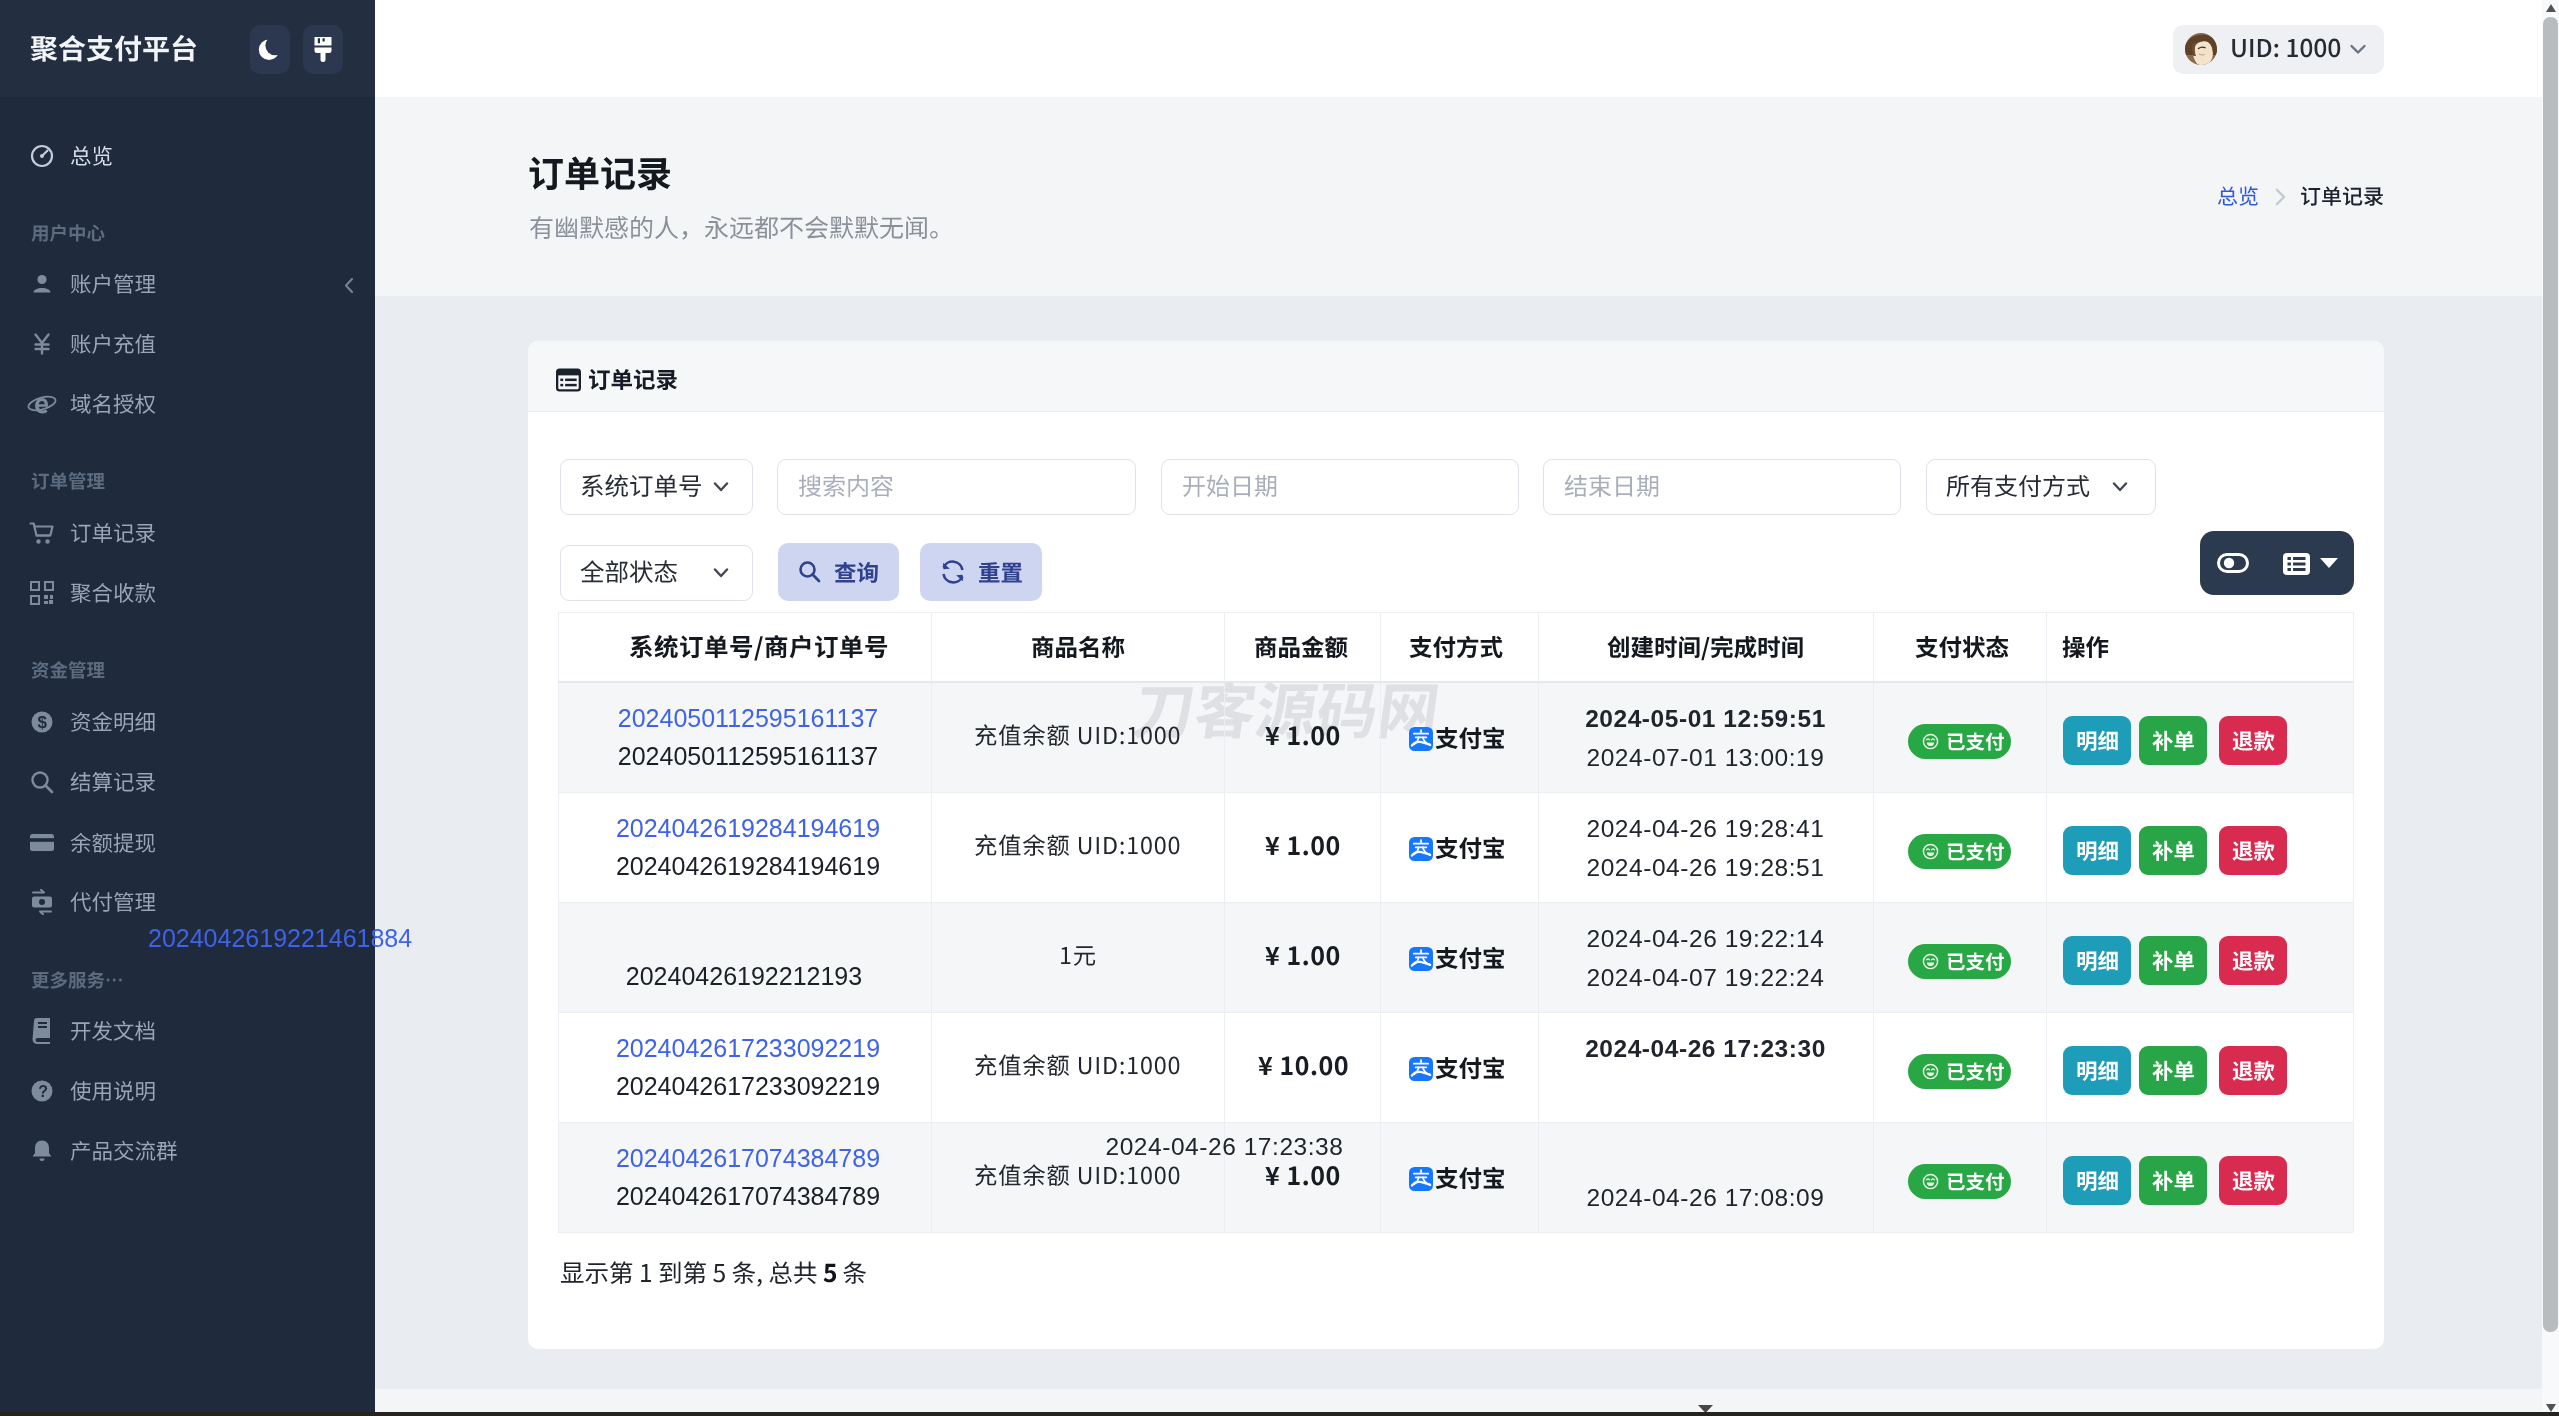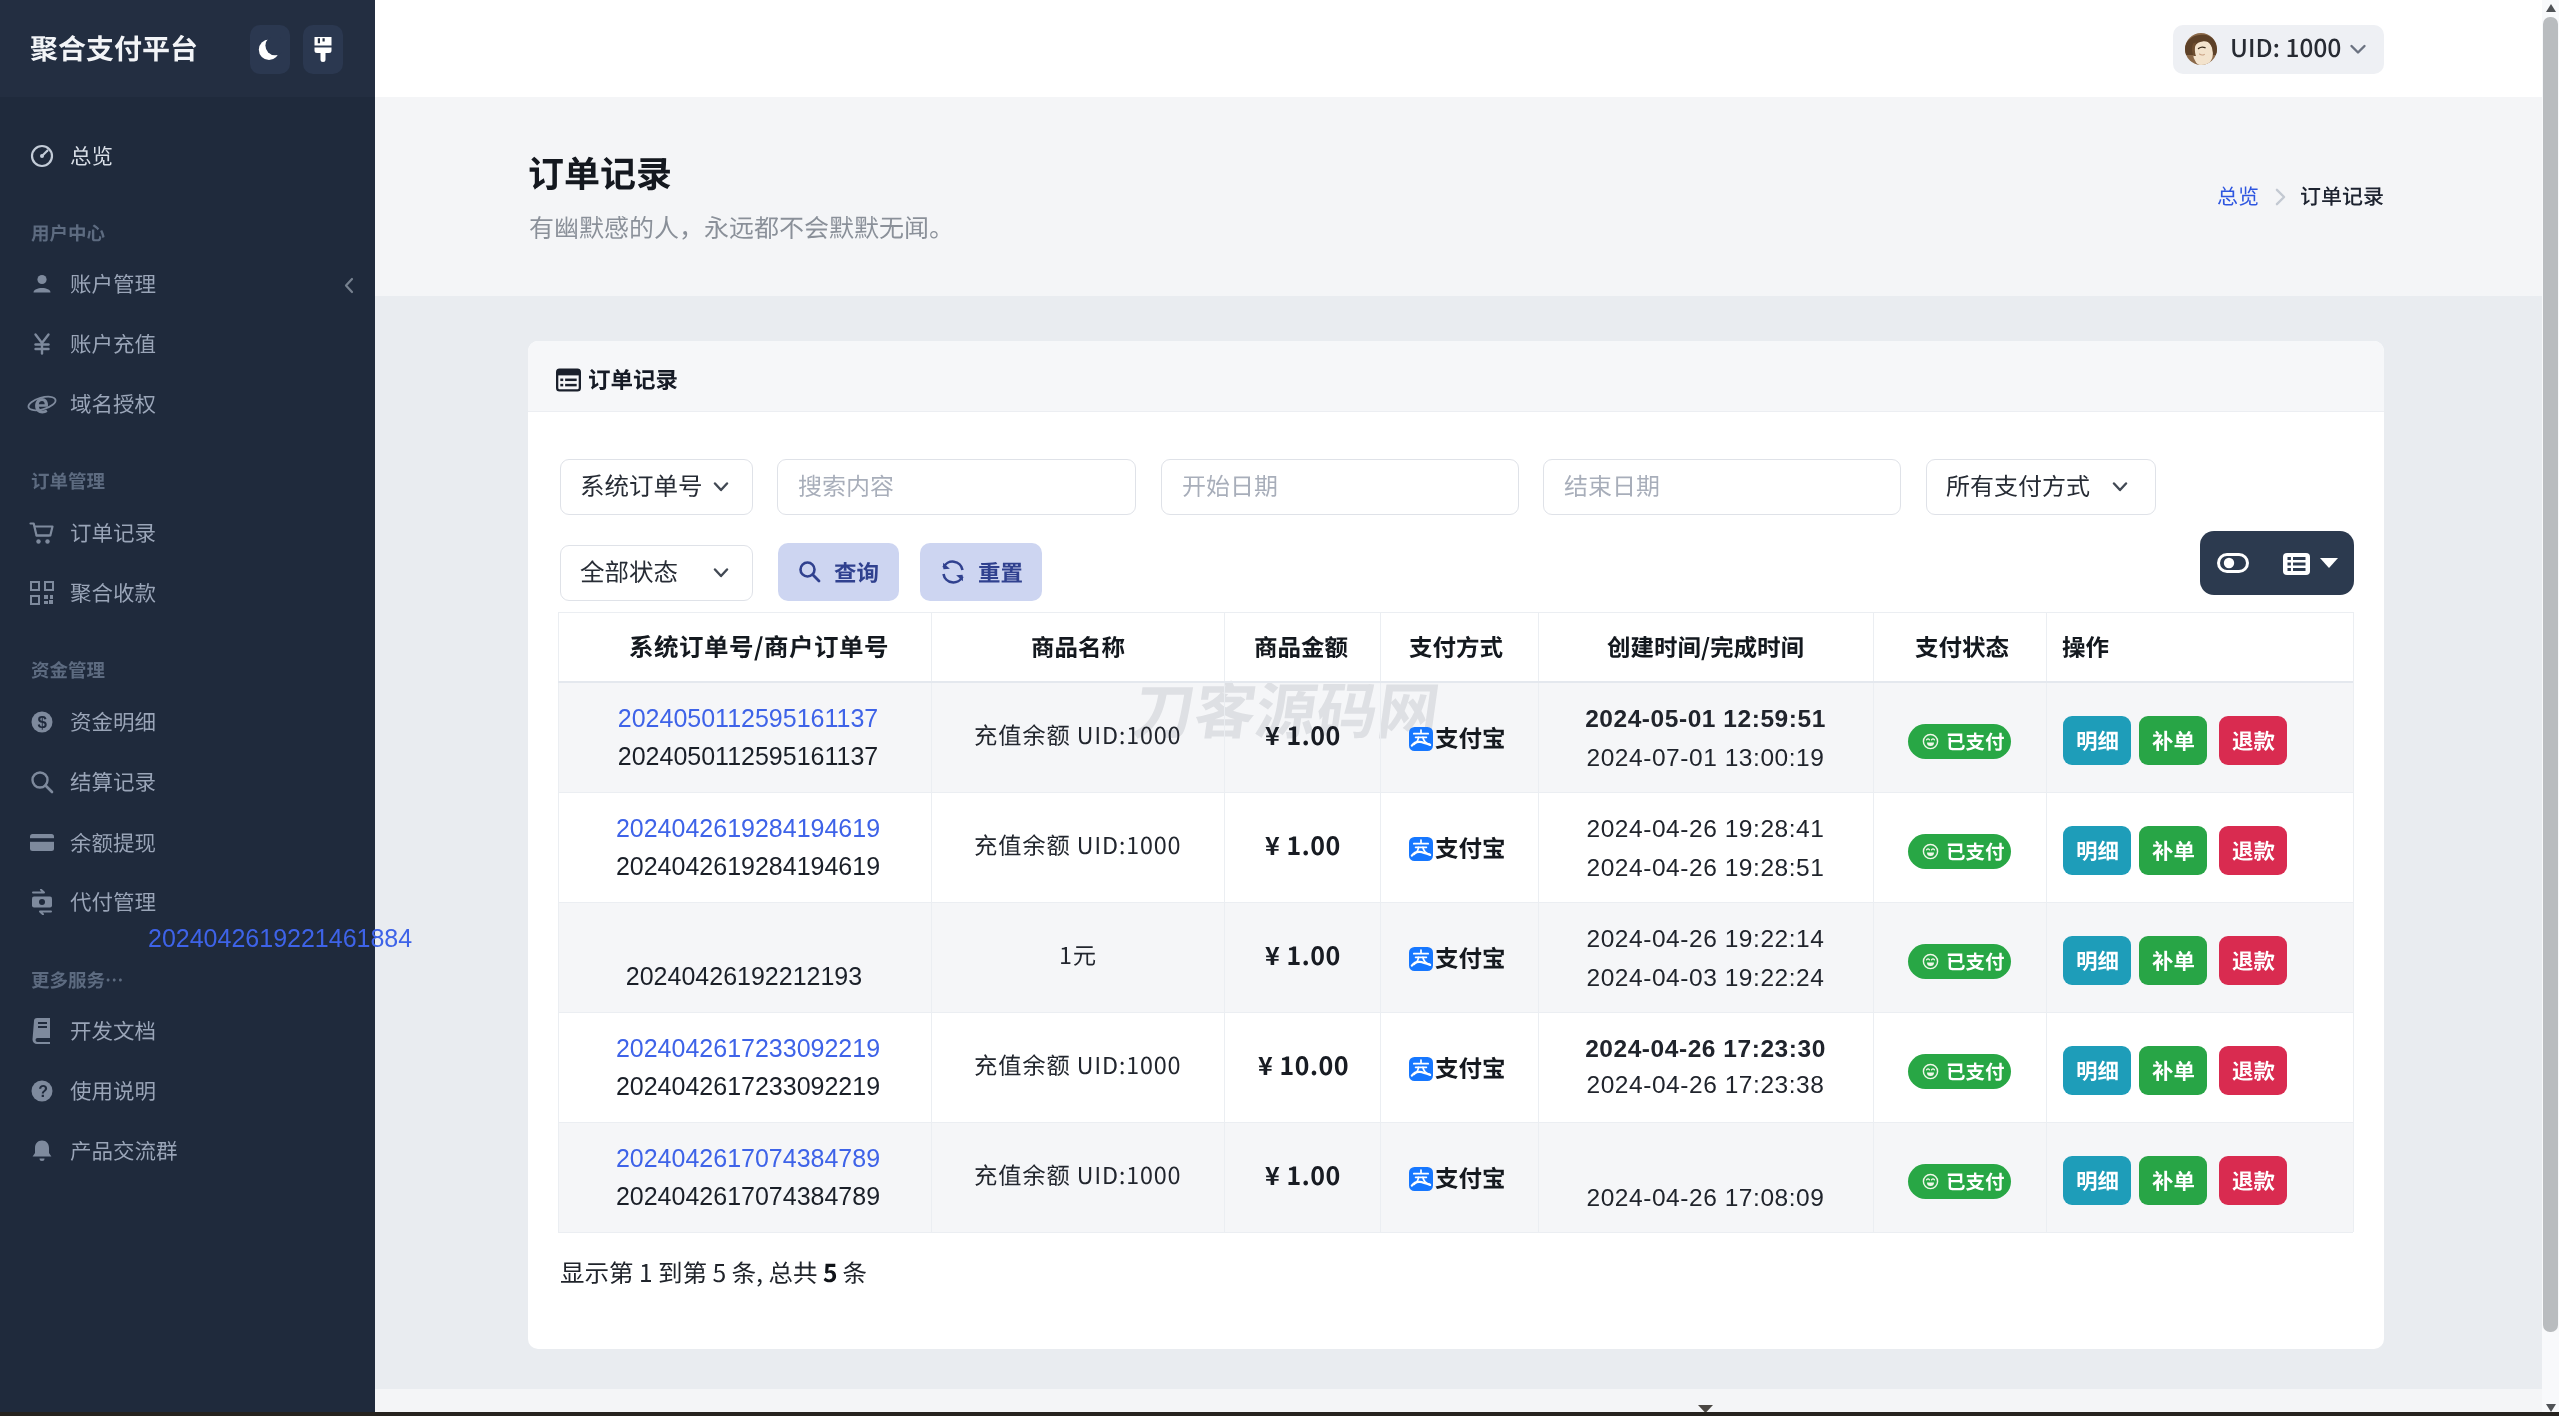--- a/index.html
+++ b/index.html
@@ -433,21 +433,21 @@
         <path d="M6.6 10.3 H17.4"></path>
 <path d="M9.5 10.3 C9.3 13 7.8 15.4 5.2 17.4"></path>
 <path d="M13.9 10.3 C14.4 13.5 16.9 16.2 20.9 17.4"></path>
       </g>
 <path d="M2.8 18.7 C7.2 12.4 13.8 15.0 21.2 18.0" stroke="#fff" stroke-width="2.1" fill="none" stroke-linecap="round"></path>
     </svg>
 <svg class="t" style="left:1435.0px;top:966.5px" width="1" height="1">
       <path fill="#15191F" d="M10.2 -20.0V-16.9H1.6V-14.1H10.2V-11.3H2.8V-8.6H5.9L4.6 -8.1C5.8 -6.0 7.2 -4.2 9.0 -2.7C6.6 -1.7 3.7 -1.0 0.5 -0.6C1.1 0.0 1.8 1.4 2.0 2.1C5.6 1.5 8.9 0.6 11.7 -0.9C14.3 0.5 17.3 1.4 21.0 1.9C21.4 1.1 22.2 -0.2 22.8 -0.8C19.7 -1.2 16.9 -1.8 14.7 -2.7C17.1 -4.6 19.0 -7.1 20.3 -10.3L18.3 -11.4L17.8 -11.3H13.1V-14.1H21.8V-16.9H13.1V-20.0ZM7.6 -8.6H16.1C15.1 -6.8 13.7 -5.3 11.9 -4.2C10.0 -5.4 8.6 -6.8 7.6 -8.6Z M32.8 -9.2C33.8 -7.4 35.2 -5.0 35.8 -3.5L38.5 -4.9C37.8 -6.3 36.4 -8.6 35.3 -10.3ZM40.7 -19.7V-14.9H31.7V-12.0H40.7V-1.3C40.7 -0.8 40.5 -0.6 39.9 -0.6C39.4 -0.6 37.3 -0.6 35.5 -0.7C35.9 0.1 36.4 1.3 36.5 2.1C39.2 2.2 40.9 2.1 42.1 1.7C43.2 1.2 43.6 0.5 43.6 -1.3V-12.0H46.2V-14.9H43.6V-19.7ZM29.8 -19.8C28.5 -16.4 26.4 -13.0 24.1 -10.8C24.6 -10.1 25.5 -8.6 25.8 -7.9C26.3 -8.4 26.9 -9.1 27.4 -9.8V2.1H30.3V-14.2C31.2 -15.7 31.9 -17.4 32.5 -19.0Z M56.7 -19.6 57.6 -17.3H48.7V-11.7H50.8V-9.9H57.2V-7.3H51.6V-4.7H57.2V-1.2H48.7V1.4H68.8V-1.2H65.3L66.5 -2.1C65.9 -2.8 64.8 -3.9 63.8 -4.7H66.1V-7.3H60.2V-9.9H66.7V-11.7H68.8V-17.3H60.8C60.4 -18.2 60.0 -19.3 59.5 -20.2ZM61.3 -3.8C62.1 -3.0 63.1 -2.0 63.8 -1.2H60.2V-4.7H62.7ZM51.5 -12.5V-14.7H65.8V-12.5Z"></path>
     </svg>
 <div style="position:absolute;top:927.3px;font-family:'Liberation Sans',sans-serif;font-size:24.5px;font-weight:normal;color:#20242C;line-height:1;white-space:pre;letter-spacing:0.55px;left:1105.5px;width:1200px;text-align:center;">2024-04-26 19:22:14</div>
-<div style="position:absolute;top:966.3px;font-family:'Liberation Sans',sans-serif;font-size:24.5px;font-weight:normal;color:#20242C;line-height:1;white-space:pre;letter-spacing:0.55px;left:1105.5px;width:1200px;text-align:center;">2024-04-03 19:22:24</div>
+<div style="position:absolute;top:966.3px;font-family:'Liberation Sans',sans-serif;font-size:24.5px;font-weight:normal;color:#20242C;line-height:1;white-space:pre;letter-spacing:0.55px;left:1105.5px;width:1200px;text-align:center;">2024-04-07 19:22:24</div>
 <div style="position:absolute;left:1908px;top:944.0px;width:103px;height:35px;background:#28A745;border-radius:17.5px"></div>
 <svg style="position:absolute;left:1922.0px;top:953.0px" width="17.0" height="17.0" viewBox="0 0 24 24">
       <circle cx="12" cy="12" r="10" fill="none" stroke="#EFF7E8" stroke-width="2"></circle>
       <path d="M6.5 9.5 q2 -2.2 4 0 M13.5 9.5 q2 -2.2 4 0" fill="none" stroke="#EFF7E8" stroke-width="1.8" stroke-linecap="round"></path>
       <path d="M7 13.5 h10 a5 5 0 0 1 -10 0 z" fill="#EFF7E8"></path>
     </svg>
 <svg class="t" style="left:1945.5px;top:968.5px" width="1" height="1">
       <path fill="#ffffff" d="M1.8 -15.5V-13.1H13.9V-9.0H5.0V-11.6H2.6V-2.5C2.6 0.4 3.7 1.2 7.5 1.2C8.3 1.2 13.0 1.2 14.0 1.2C17.6 1.2 18.4 0.1 18.9 -3.6C18.2 -3.7 17.1 -4.1 16.5 -4.5C16.2 -1.6 15.9 -1.1 13.9 -1.1C12.7 -1.1 8.5 -1.1 7.4 -1.1C5.3 -1.1 5.0 -1.3 5.0 -2.5V-6.7H13.9V-5.8H16.3V-15.5Z M28.0 -16.6V-14.0H20.8V-11.7H28.0V-9.4H21.8V-7.1H24.4L23.3 -6.7C24.3 -5.0 25.5 -3.5 27.0 -2.3C24.9 -1.4 22.5 -0.8 19.9 -0.5C20.4 0.0 21.0 1.1 21.2 1.8C24.1 1.3 26.9 0.5 29.2 -0.7C31.3 0.4 33.9 1.2 36.9 1.6C37.2 0.9 37.9 -0.1 38.4 -0.7C35.8 -1.0 33.6 -1.5 31.7 -2.3C33.7 -3.8 35.3 -5.9 36.3 -8.5L34.7 -9.5L34.2 -9.4H30.4V-11.7H37.6V-14.0H30.4V-16.6ZM25.8 -7.1H32.9C32.0 -5.6 30.8 -4.4 29.3 -3.5C27.8 -4.4 26.6 -5.7 25.8 -7.1Z M46.7 -7.6C47.6 -6.1 48.8 -4.1 49.2 -2.9L51.5 -4.1C50.9 -5.2 49.7 -7.2 48.8 -8.6ZM53.3 -16.3V-12.3H45.8V-10.0H53.3V-1.1C53.3 -0.7 53.1 -0.5 52.6 -0.5C52.2 -0.5 50.4 -0.5 48.9 -0.5C49.3 0.1 49.7 1.1 49.8 1.8C52.0 1.8 53.5 1.7 54.4 1.4C55.4 1.0 55.7 0.4 55.7 -1.1V-10.0H57.9V-12.3H55.7V-16.3ZM44.2 -16.5C43.1 -13.6 41.4 -10.8 39.5 -9.0C39.9 -8.4 40.6 -7.1 40.9 -6.5C41.3 -7.0 41.8 -7.5 42.3 -8.1V1.7H44.6V-11.8C45.4 -13.1 46.0 -14.4 46.5 -15.7Z"></path>
     </svg>
 <div style="position:absolute;left:2063px;top:936px;width:68px;height:49px;background:#1E9DB9;border-radius:9px"></div>
@@ -478,21 +478,21 @@
         <path d="M6.6 10.3 H17.4"></path>
 <path d="M9.5 10.3 C9.3 13 7.8 15.4 5.2 17.4"></path>
 <path d="M13.9 10.3 C14.4 13.5 16.9 16.2 20.9 17.4"></path>
       </g>
 <path d="M2.8 18.7 C7.2 12.4 13.8 15.0 21.2 18.0" stroke="#fff" stroke-width="2.1" fill="none" stroke-linecap="round"></path>
     </svg>
 <svg class="t" style="left:1435.0px;top:1076.5px" width="1" height="1">
       <path fill="#15191F" d="M10.2 -20.0V-16.9H1.6V-14.1H10.2V-11.3H2.8V-8.6H5.9L4.6 -8.1C5.8 -6.0 7.2 -4.2 9.0 -2.7C6.6 -1.7 3.7 -1.0 0.5 -0.6C1.1 0.0 1.8 1.4 2.0 2.1C5.6 1.5 8.9 0.6 11.7 -0.9C14.3 0.5 17.3 1.4 21.0 1.9C21.4 1.1 22.2 -0.2 22.8 -0.8C19.7 -1.2 16.9 -1.8 14.7 -2.7C17.1 -4.6 19.0 -7.1 20.3 -10.3L18.3 -11.4L17.8 -11.3H13.1V-14.1H21.8V-16.9H13.1V-20.0ZM7.6 -8.6H16.1C15.1 -6.8 13.7 -5.3 11.9 -4.2C10.0 -5.4 8.6 -6.8 7.6 -8.6Z M32.8 -9.2C33.8 -7.4 35.2 -5.0 35.8 -3.5L38.5 -4.9C37.8 -6.3 36.4 -8.6 35.3 -10.3ZM40.7 -19.7V-14.9H31.7V-12.0H40.7V-1.3C40.7 -0.8 40.5 -0.6 39.9 -0.6C39.4 -0.6 37.3 -0.6 35.5 -0.7C35.9 0.1 36.4 1.3 36.5 2.1C39.2 2.2 40.9 2.1 42.1 1.7C43.2 1.2 43.6 0.5 43.6 -1.3V-12.0H46.2V-14.9H43.6V-19.7ZM29.8 -19.8C28.5 -16.4 26.4 -13.0 24.1 -10.8C24.6 -10.1 25.5 -8.6 25.8 -7.9C26.3 -8.4 26.9 -9.1 27.4 -9.8V2.1H30.3V-14.2C31.2 -15.7 31.9 -17.4 32.5 -19.0Z M56.7 -19.6 57.6 -17.3H48.7V-11.7H50.8V-9.9H57.2V-7.3H51.6V-4.7H57.2V-1.2H48.7V1.4H68.8V-1.2H65.3L66.5 -2.1C65.9 -2.8 64.8 -3.9 63.8 -4.7H66.1V-7.3H60.2V-9.9H66.7V-11.7H68.8V-17.3H60.8C60.4 -18.2 60.0 -19.3 59.5 -20.2ZM61.3 -3.8C62.1 -3.0 63.1 -2.0 63.8 -1.2H60.2V-4.7H62.7ZM51.5 -12.5V-14.7H65.8V-12.5Z"></path>
     </svg>
 <div style="position:absolute;top:1037.3px;font-family:'Liberation Sans',sans-serif;font-size:24.5px;font-weight:bold;color:#20242C;line-height:1;white-space:pre;letter-spacing:0.55px;left:1105.5px;width:1200px;text-align:center;">2024-04-26 17:23:30</div>
-<div style="position:absolute;top:1073px;font-family:'Liberation Sans',sans-serif;font-size:24.5px;font-weight:normal;color:#20242C;line-height:1;white-space:pre;letter-spacing:0.55px;left:1105.5px;width:1200px;text-align:center;">2024-04-26 17:23:38</div>
+<div style="position:absolute;top:1135px;font-family:'Liberation Sans',sans-serif;font-size:24.5px;font-weight:normal;color:#20242C;line-height:1;white-space:pre;letter-spacing:0.55px;left:1105.5px;width:1200px;text-align:left;">2024-04-26 17:23:38</div>
 <div style="position:absolute;left:1908px;top:1054.0px;width:103px;height:35px;background:#28A745;border-radius:17.5px"></div>
 <svg style="position:absolute;left:1922.0px;top:1063.0px" width="17.0" height="17.0" viewBox="0 0 24 24">
       <circle cx="12" cy="12" r="10" fill="none" stroke="#EFF7E8" stroke-width="2"></circle>
       <path d="M6.5 9.5 q2 -2.2 4 0 M13.5 9.5 q2 -2.2 4 0" fill="none" stroke="#EFF7E8" stroke-width="1.8" stroke-linecap="round"></path>
       <path d="M7 13.5 h10 a5 5 0 0 1 -10 0 z" fill="#EFF7E8"></path>
     </svg>
 <svg class="t" style="left:1945.5px;top:1078.5px" width="1" height="1">
       <path fill="#ffffff" d="M1.8 -15.5V-13.1H13.9V-9.0H5.0V-11.6H2.6V-2.5C2.6 0.4 3.7 1.2 7.5 1.2C8.3 1.2 13.0 1.2 14.0 1.2C17.6 1.2 18.4 0.1 18.9 -3.6C18.2 -3.7 17.1 -4.1 16.5 -4.5C16.2 -1.6 15.9 -1.1 13.9 -1.1C12.7 -1.1 8.5 -1.1 7.4 -1.1C5.3 -1.1 5.0 -1.3 5.0 -2.5V-6.7H13.9V-5.8H16.3V-15.5Z M28.0 -16.6V-14.0H20.8V-11.7H28.0V-9.4H21.8V-7.1H24.4L23.3 -6.7C24.3 -5.0 25.5 -3.5 27.0 -2.3C24.9 -1.4 22.5 -0.8 19.9 -0.5C20.4 0.0 21.0 1.1 21.2 1.8C24.1 1.3 26.9 0.5 29.2 -0.7C31.3 0.4 33.9 1.2 36.9 1.6C37.2 0.9 37.9 -0.1 38.4 -0.7C35.8 -1.0 33.6 -1.5 31.7 -2.3C33.7 -3.8 35.3 -5.9 36.3 -8.5L34.7 -9.5L34.2 -9.4H30.4V-11.7H37.6V-14.0H30.4V-16.6ZM25.8 -7.1H32.9C32.0 -5.6 30.8 -4.4 29.3 -3.5C27.8 -4.4 26.6 -5.7 25.8 -7.1Z M46.7 -7.6C47.6 -6.1 48.8 -4.1 49.2 -2.9L51.5 -4.1C50.9 -5.2 49.7 -7.2 48.8 -8.6ZM53.3 -16.3V-12.3H45.8V-10.0H53.3V-1.1C53.3 -0.7 53.1 -0.5 52.6 -0.5C52.2 -0.5 50.4 -0.5 48.9 -0.5C49.3 0.1 49.7 1.1 49.8 1.8C52.0 1.8 53.5 1.7 54.4 1.4C55.4 1.0 55.7 0.4 55.7 -1.1V-10.0H57.9V-12.3H55.7V-16.3ZM44.2 -16.5C43.1 -13.6 41.4 -10.8 39.5 -9.0C39.9 -8.4 40.6 -7.1 40.9 -6.5C41.3 -7.0 41.8 -7.5 42.3 -8.1V1.7H44.6V-11.8C45.4 -13.1 46.0 -14.4 46.5 -15.7Z"></path>
     </svg>
 <div style="position:absolute;left:2063px;top:1046px;width:68px;height:49px;background:#1E9DB9;border-radius:9px"></div>

